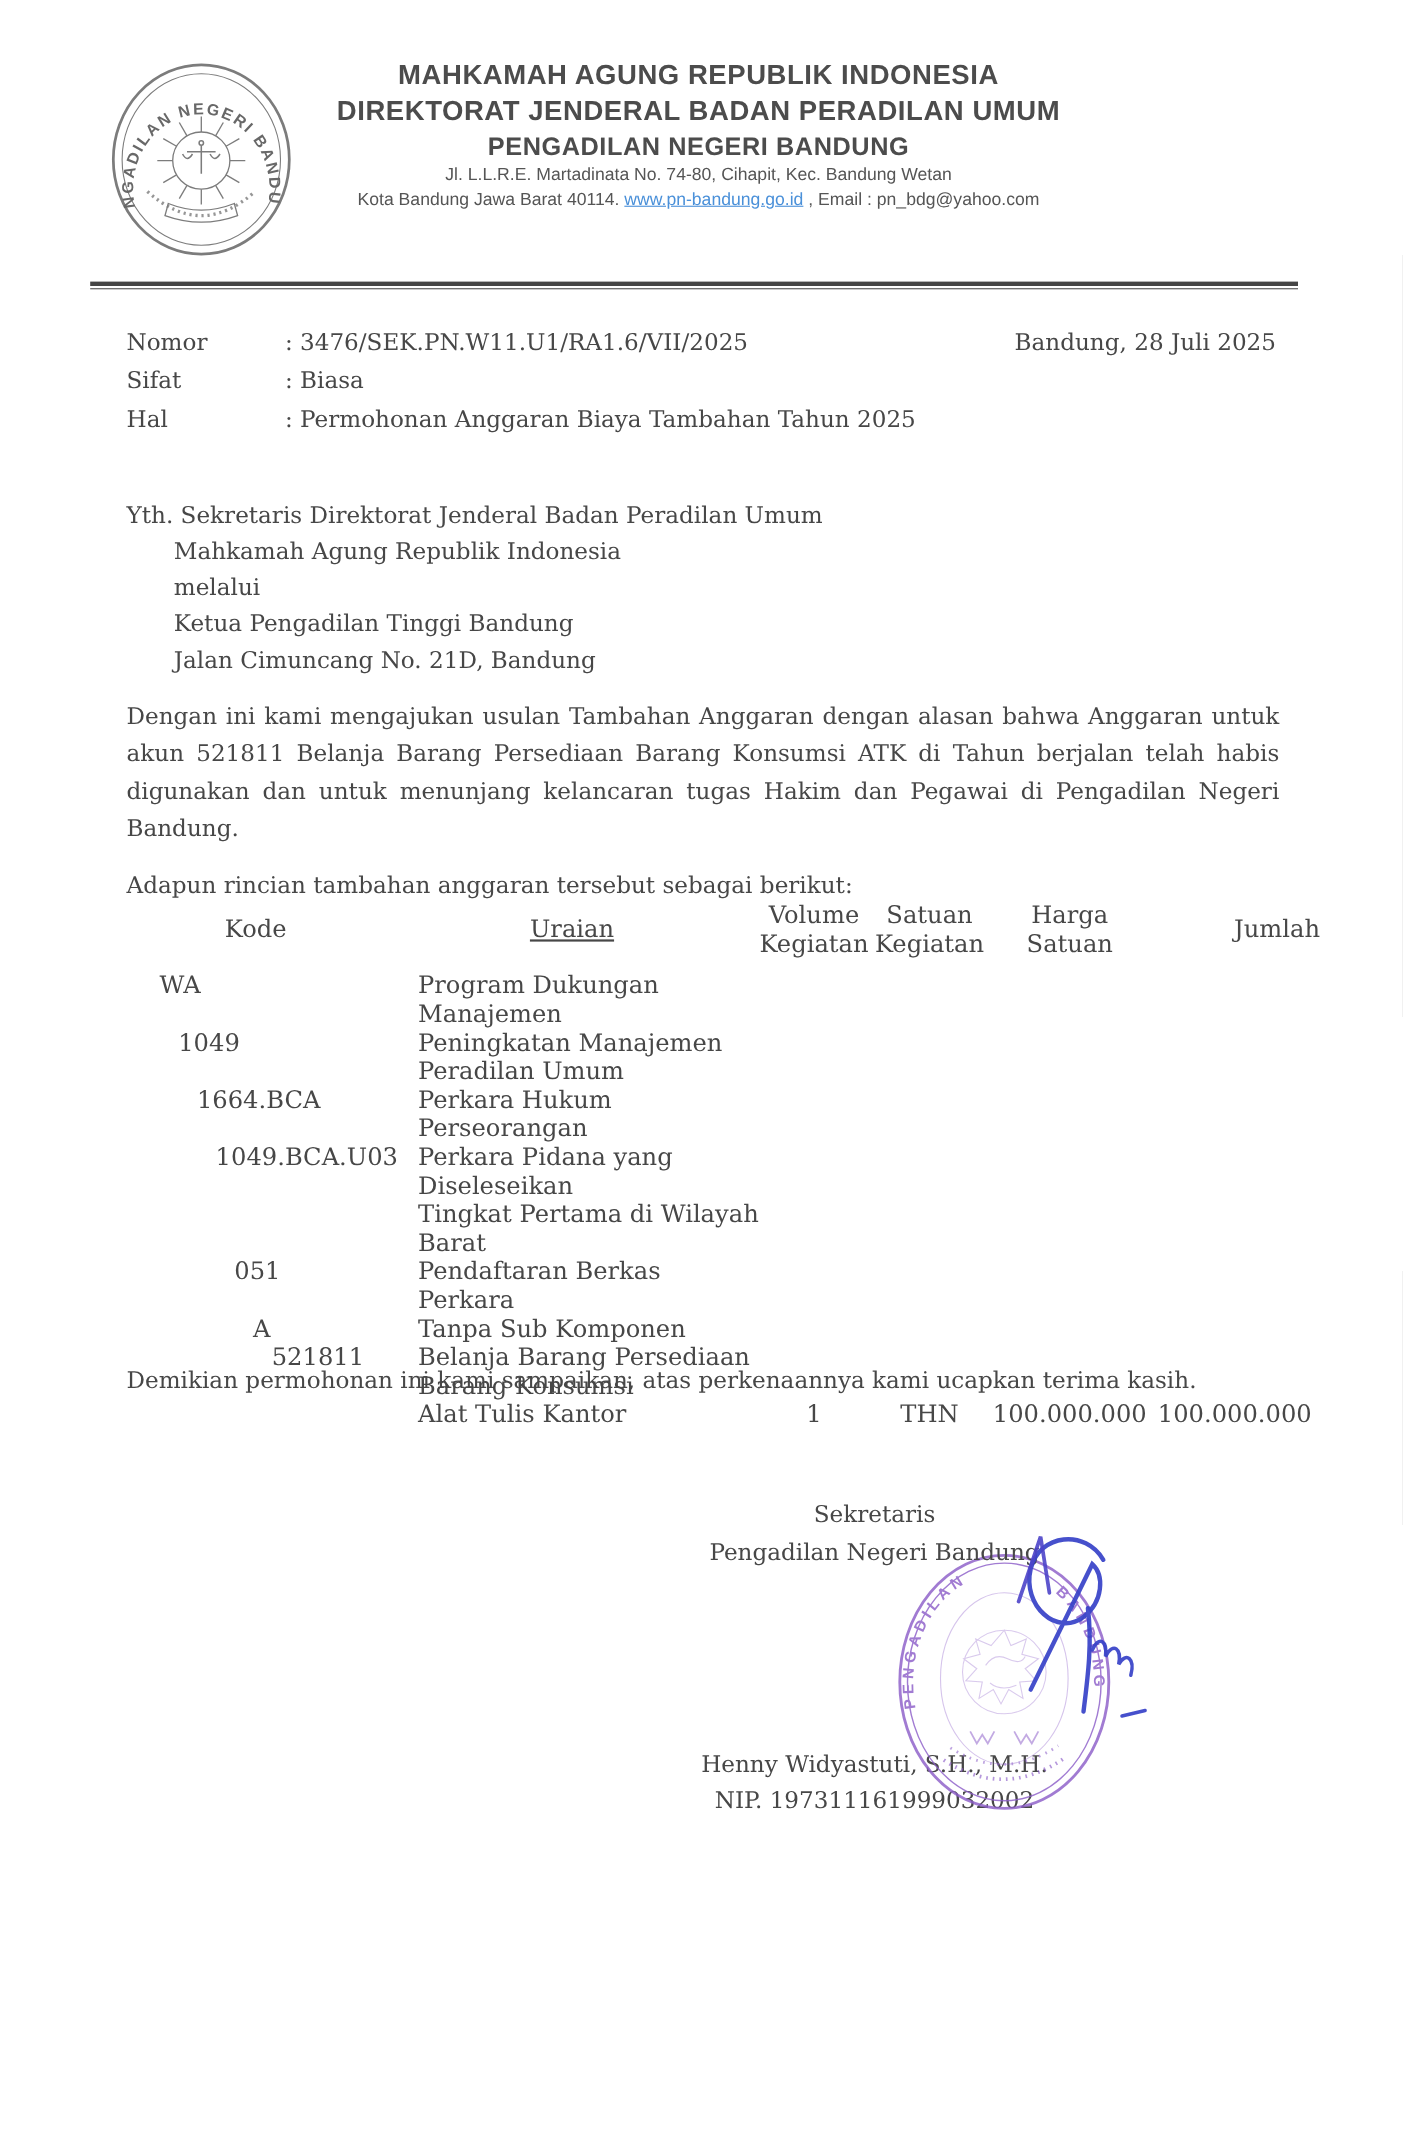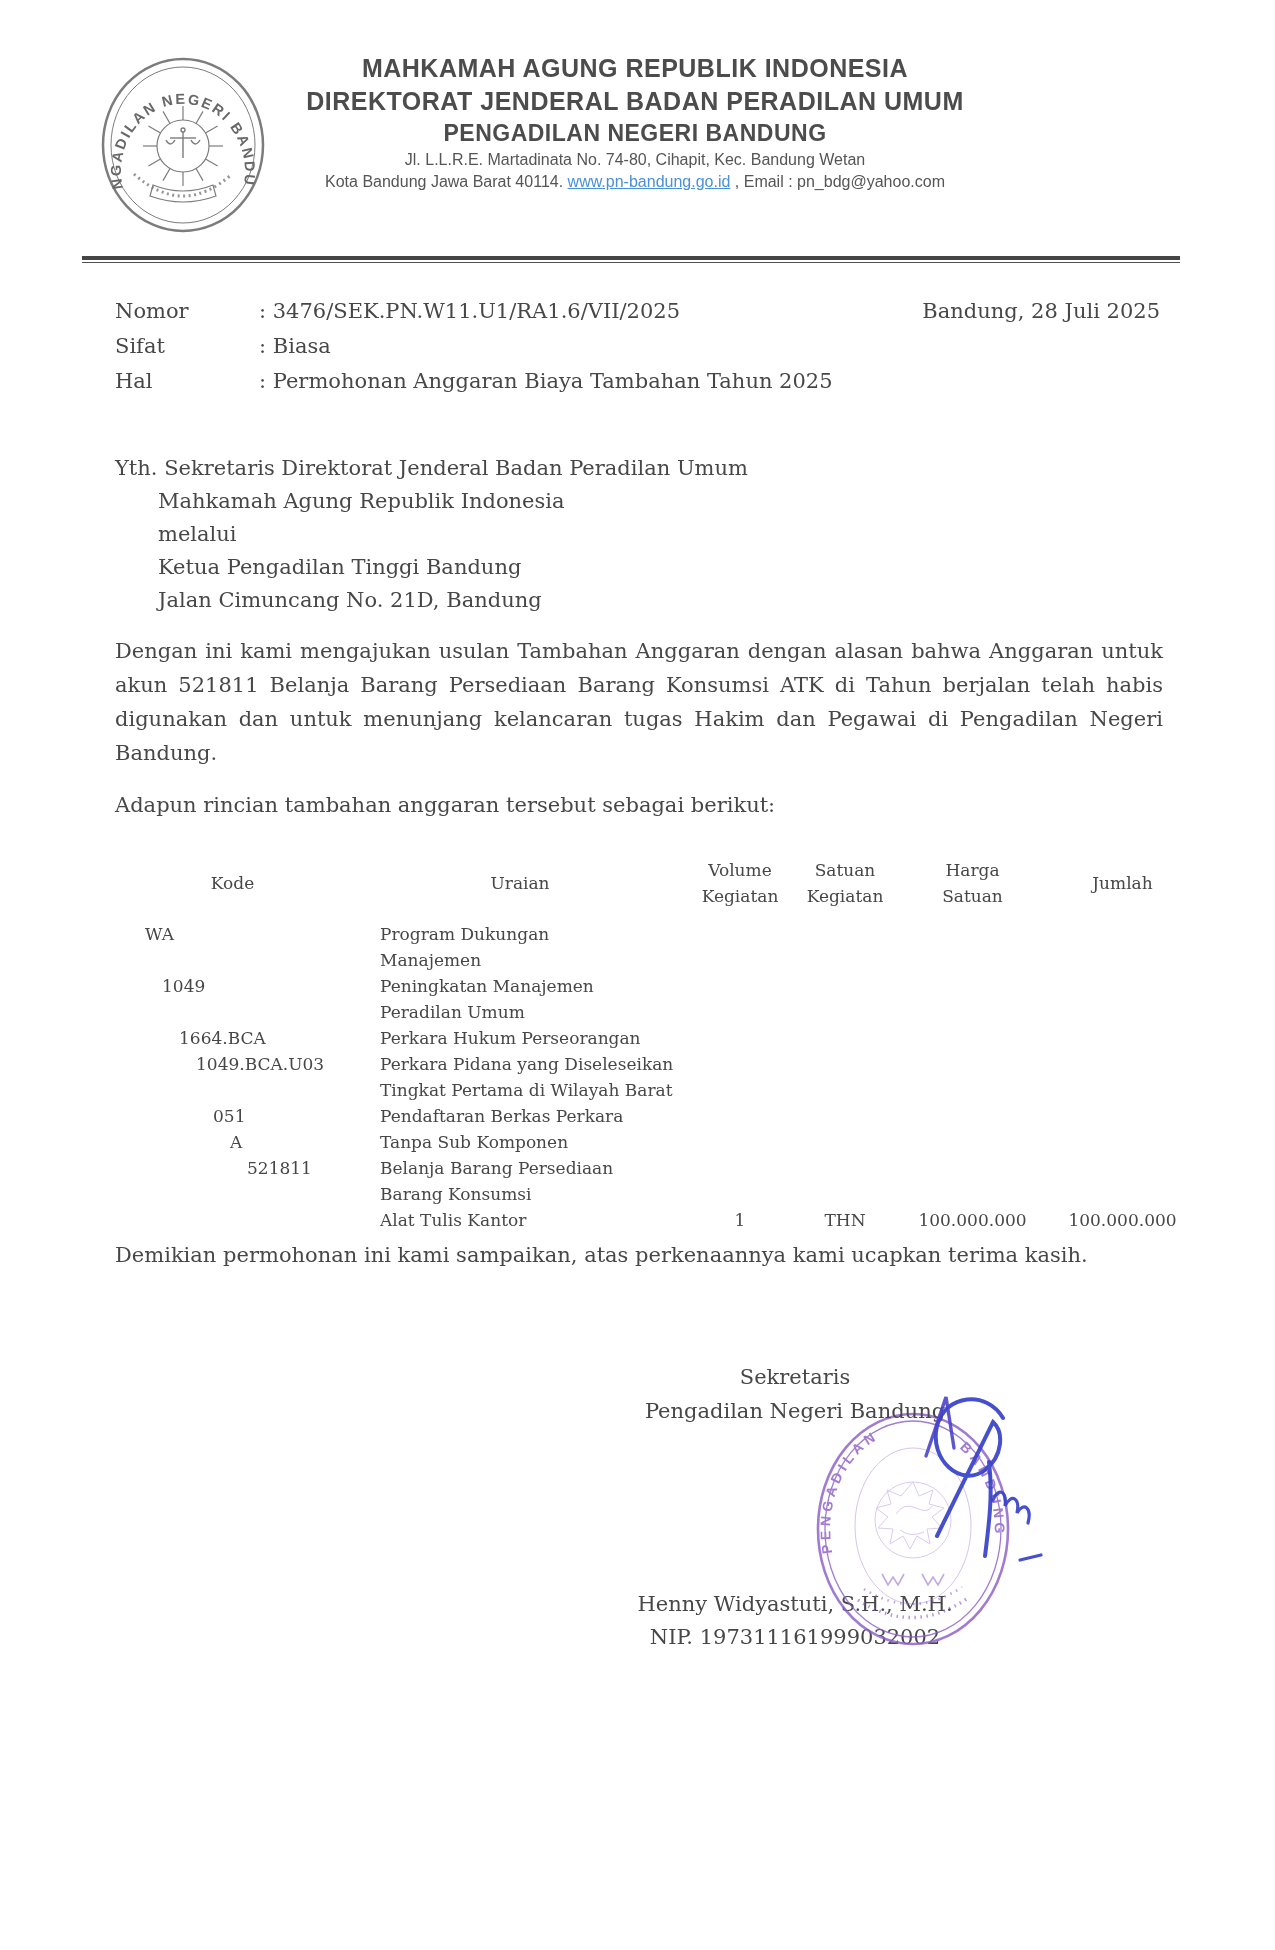--- a/index.html
+++ b/index.html
@@ -38,32 +38,32 @@
   .recipient{position:absolute;left:115px;top:452px;font-size:21px;line-height:33px;}
   .recipient .indent{padding-left:43px;}
 
   
   .para{position:absolute;left:115px;width:1048px;font-size:21px;line-height:34px;}
   .p1{top:634px;text-align:justify;}
   .p2{top:788px;}
   .closing{top:1238px;}
 
   
-  .budget-table{position:absolute;left:115px;top:857px;width:1085px;font-size:17px;line-height:26px;}
+  .budget-table{position:absolute;left:115px;top:820px;width:1085px;font-size:22px;line-height:26px;}
   .t-row{display:flex;align-items:flex-start;}
   .t-head{margin-bottom:12px;}
   .t-head .t-cell{text-align:center;}
   .c-kode{width:235px;}
   .c-uraian{width:340px;padding-left:30px;box-sizing:border-box;}
   .c-vol{width:100px;text-align:center;}
   .c-sat{width:110px;text-align:center;}
   .c-harga{width:145px;text-align:center;}
   .c-jumlah{width:155px;text-align:center;}
-  .t-head .c-uraian{padding-left:0;}
-  .t-head .c-jumlah{line-height:52px;}
+  .t-head .c-uraian{padding-left:0;text-decoration:underline;}
+  .t-head .c-jumlah{line-height:52px;text-align:right;}
   .t-head .c-kode{line-height:52px;}
   .t-head .c-uraian{line-height:52px;}
 
   
   .sig-title{position:absolute;left:620px;top:1360px;width:350px;text-align:center;
              font-size:21px;line-height:34px;z-index:3;}
   .sig-name{position:absolute;left:615px;top:1588px;width:360px;text-align:center;
             font-size:21px;line-height:33px;z-index:1;}
   .stamp{position:absolute;left:812px;top:1408px;z-index:2;opacity:.82;}
   .sig-ink{position:absolute;left:885px;top:1388px;z-index:4;}

